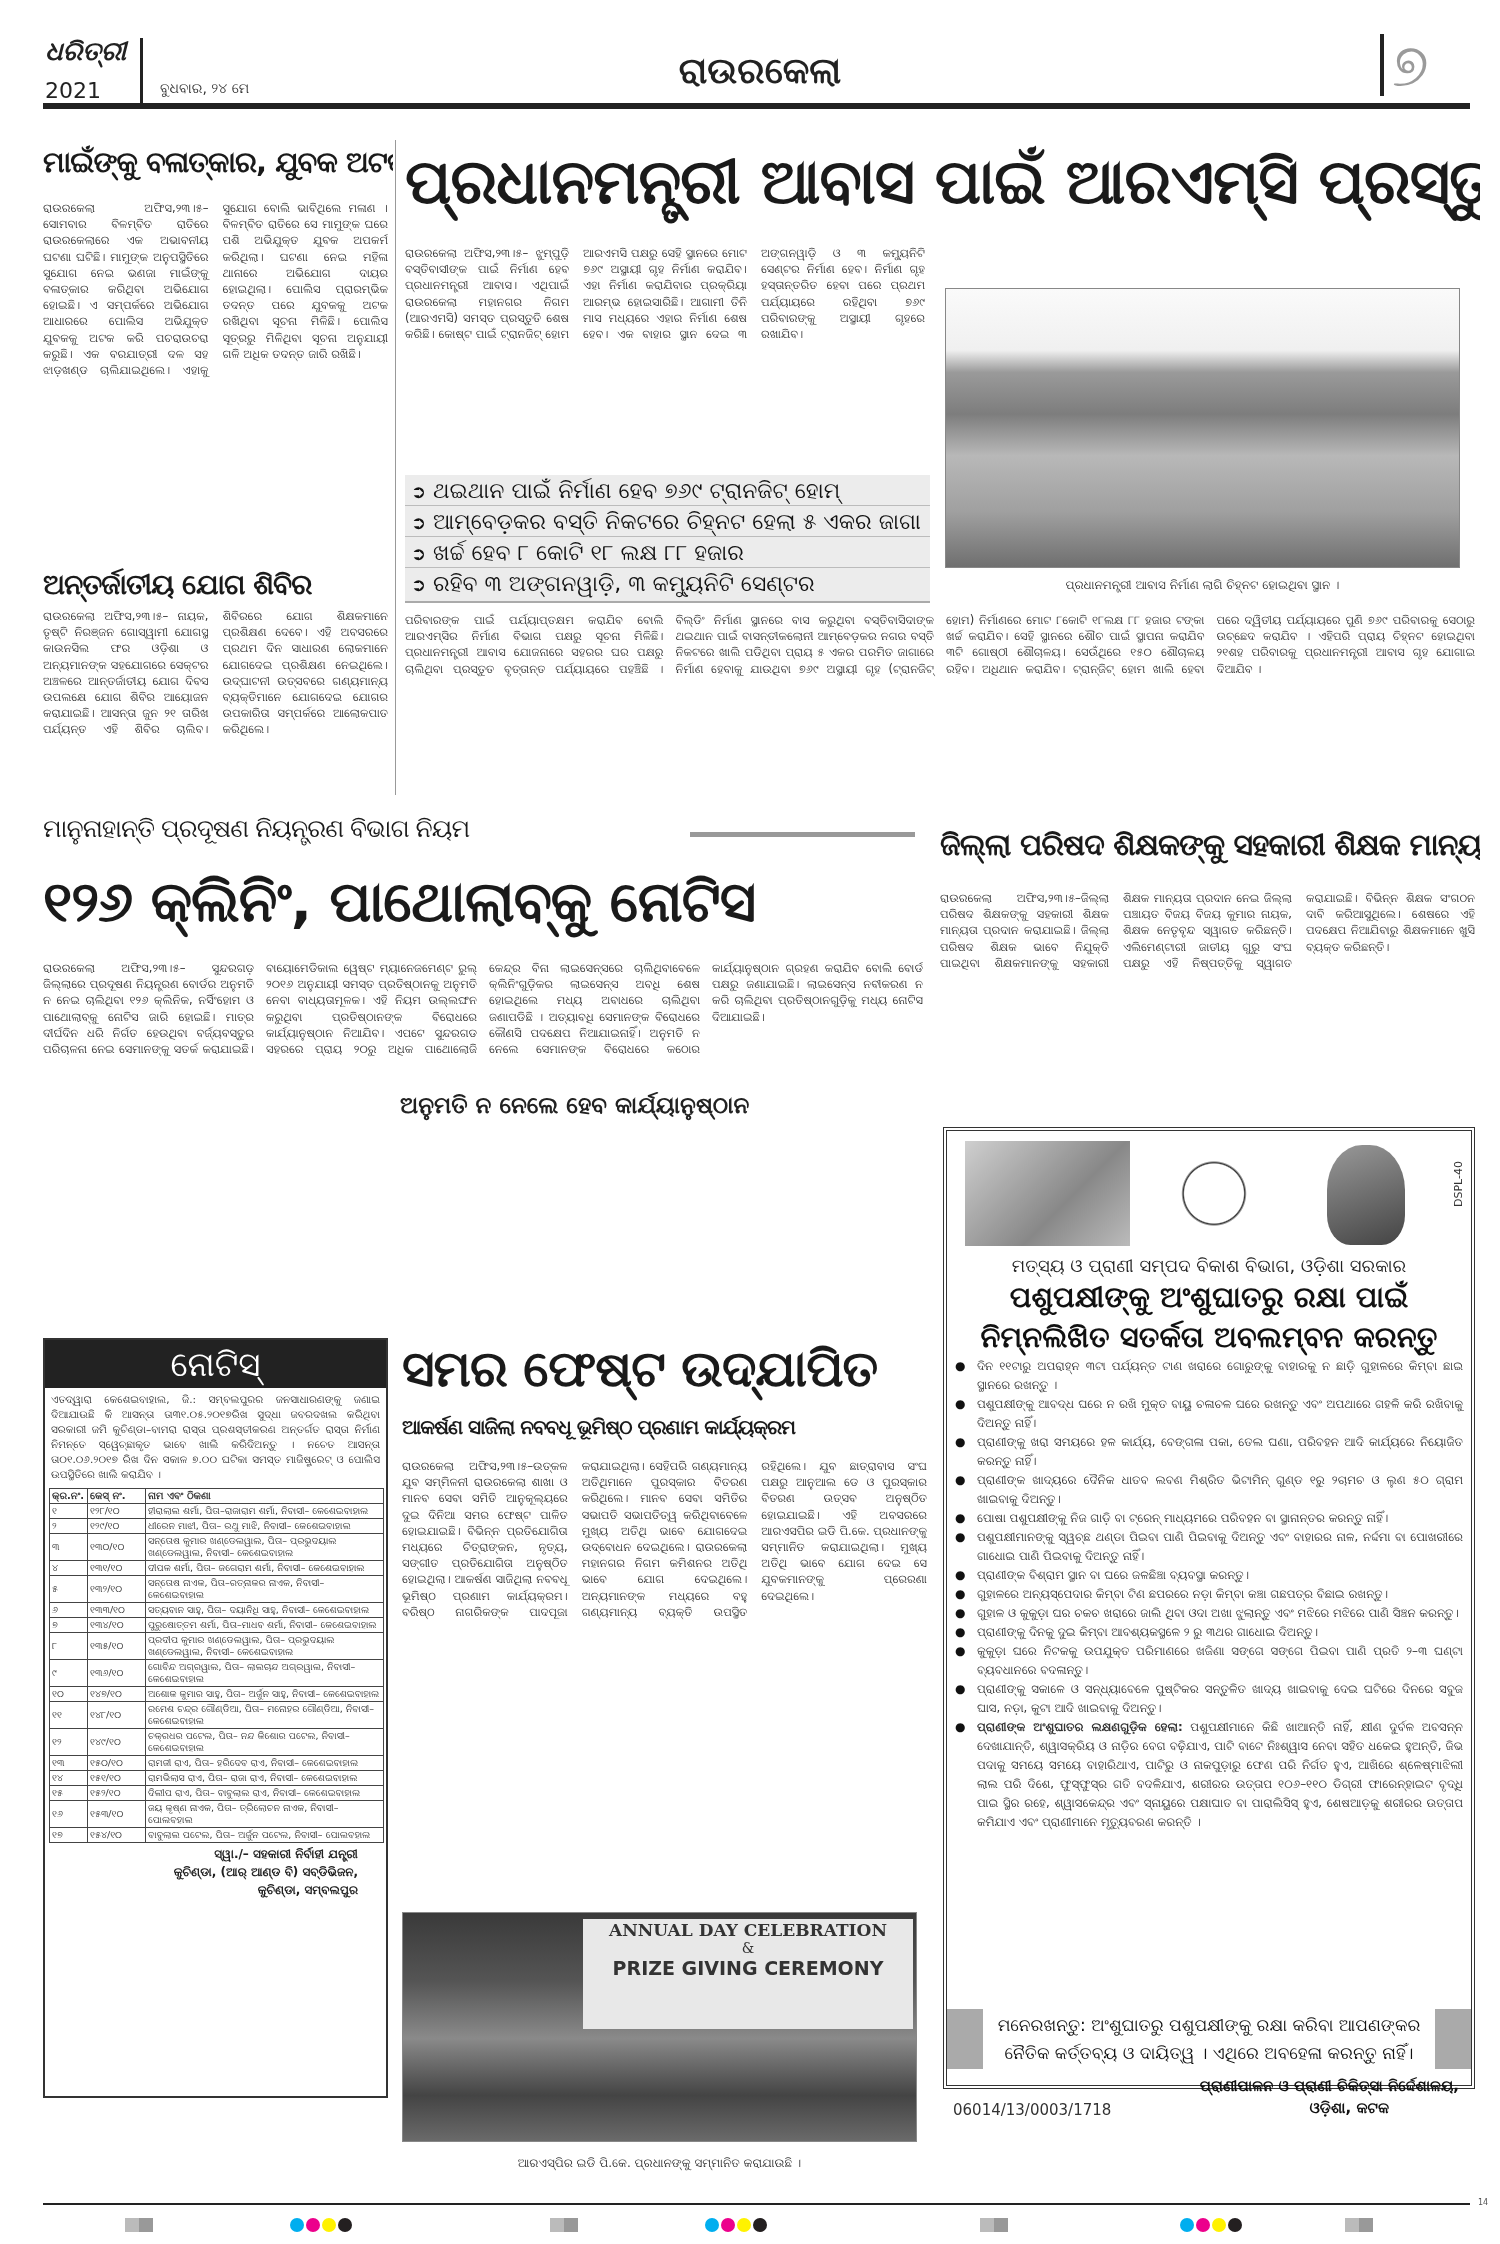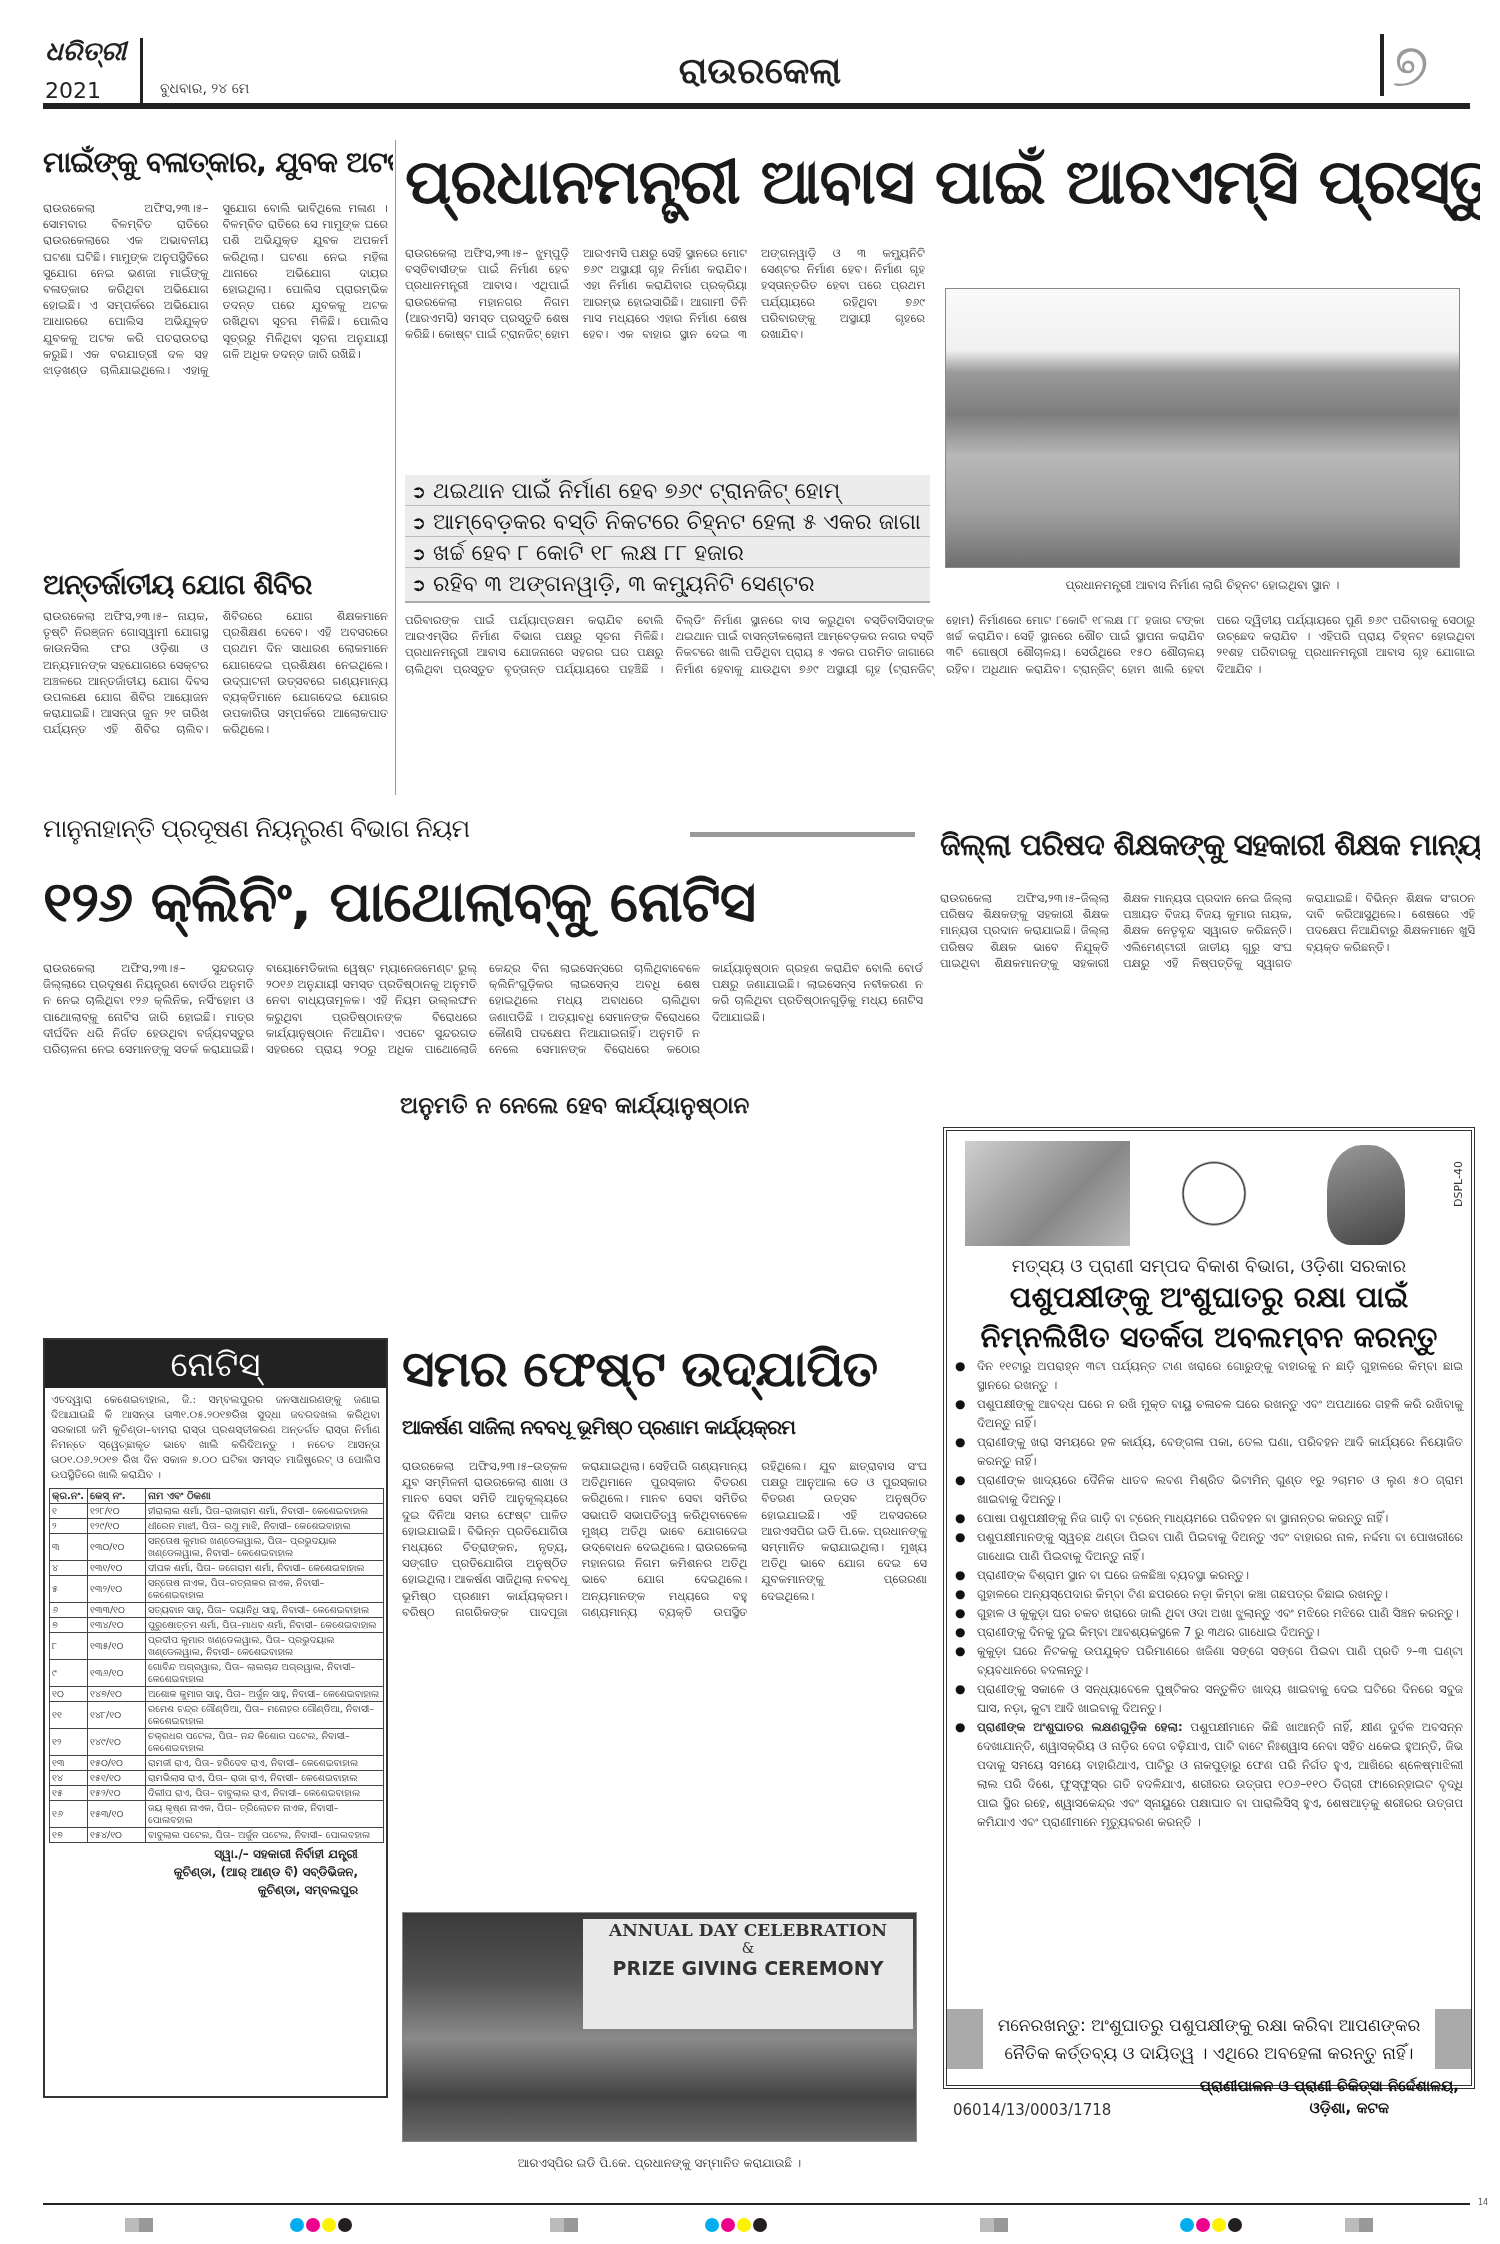--- a/index.html
+++ b/index.html
@@ -222,21 +222,21 @@
     <div id="ad-points">
         <div class="adli">ଦିନ ୧୧ଟାରୁ ଅପରାହ୍ନ ୩ଟା ପର୍ଯ୍ୟନ୍ତ ଟାଣ ଖରାରେ ଗୋରୁଙ୍କୁ ବାହାରକୁ ନ ଛାଡ଼ି ଗୁହାଳରେ କିମ୍ବା ଛାଇ ସ୍ଥାନରେ ରଖନ୍ତୁ ।</div>
         <div class="adli">ପଶୁପକ୍ଷୀଙ୍କୁ ଆବଦ୍ଧ ଘରେ ନ ରଖି ମୁକ୍ତ ବାୟୁ ଚଳାଚଳ ଘରେ ରଖନ୍ତୁ ଏବଂ ଅପଥାରେ ଗହଳି କରି ରଖିବାକୁ ଦିଅନ୍ତୁ ନାହିଁ।</div>
         <div class="adli">ପ୍ରାଣୀଙ୍କୁ ଖରା ସମୟରେ ହଳ କାର୍ଯ୍ୟ, ବେଙ୍ଗଳା ପକା, ତେଲ ଘଣା, ପରିବହନ ଆଦି କାର୍ଯ୍ୟରେ ନିୟୋଜିତ କରନ୍ତୁ ନାହିଁ।</div>
         <div class="adli">ପ୍ରାଣୀଙ୍କ ଖାଦ୍ୟରେ ଦୈନିକ ଧାତବ ଲବଣ ମିଶ୍ରିତ ଭିଟାମିନ୍ ଗୁଣ୍ଡ ୧ରୁ ୨ଚାମଚ ଓ ଲୁଣ ୫୦ ଗ୍ରାମ ଖାଇବାକୁ ଦିଅନ୍ତୁ।</div>
         <div class="adli">ପୋଷା ପଶୁପକ୍ଷୀଙ୍କୁ ନିଜ ଗାଡ଼ି ବା ଟ୍ରେନ୍ ମାଧ୍ୟମରେ ପରିବହନ ବା ସ୍ଥାନାନ୍ତର କରନ୍ତୁ ନାହିଁ।</div>
         <div class="adli">ପଶୁପକ୍ଷୀମାନଙ୍କୁ ସ୍ୱଚ୍ଛ ଥଣ୍ଡା ପିଇବା ପାଣି ପିଇବାକୁ ଦିଅନ୍ତୁ ଏବଂ ବାହାରର ନାଳ, ନର୍ଦ୍ଦମା ବା ପୋଖରୀରେ ଗାଧୋଇ ପାଣି ପିଇବାକୁ ଦିଅନ୍ତୁ ନାହିଁ।</div>
         <div class="adli">ପ୍ରାଣୀଙ୍କ ବିଶ୍ରାମ ସ୍ଥାନ ବା ଘରେ ଜଳଛିଞ୍ଚା ବ୍ୟବସ୍ଥା କରନ୍ତୁ।</div>
         <div class="adli">ଗୁହାଳରେ ଅନ୍ୟସ୍ପେଦାର କିମ୍ବା ଟିଣ ଛପରରେ ନଡ଼ା କିମ୍ବା କଞ୍ଚା ଗଛପତ୍ର ବିଛାଇ ରଖନ୍ତୁ।</div>
         <div class="adli">ଗୁହାଳ ଓ କୁକୁଡ଼ା ଘର ଚକଚ ଖରାରେ ଜାଲି ଥିବା ଓଦା ଅଖା ଝୁଲାନ୍ତୁ ଏବଂ ମଝିରେ ମଝିରେ ପାଣି ସିଞ୍ଚନ କରନ୍ତୁ।</div>
-        <div class="adli">ପ୍ରାଣୀଙ୍କୁ ଦିନକୁ ଦୁଇ କିମ୍ବା ଆବଶ୍ୟକସ୍ଥଳେ 7 ରୁ ୩ଥର ଗାଧୋଇ ଦିଅନ୍ତୁ।</div>
+        <div class="adli">ପ୍ରାଣୀଙ୍କୁ ଦିନକୁ ଦୁଇ କିମ୍ବା ଆବଶ୍ୟକସ୍ଥଳେ ୨ ରୁ ୩ଥର ଗାଧୋଇ ଦିଅନ୍ତୁ।</div>
         <div class="adli">କୁକୁଡ଼ା ଘରେ ନିଟକକୁ ଉପଯୁକ୍ତ ପରିମାଣରେ ଖଜିଣା ସଙ୍ଗେ ସଙ୍ଗେ ପିଇବା ପାଣି ପ୍ରତି ୨–୩ ଘଣ୍ଟା ବ୍ୟବଧାନରେ ବଦଳାନ୍ତୁ।</div>
         <div class="adli">ପ୍ରାଣୀଙ୍କୁ ସକାଳେ ଓ ସନ୍ଧ୍ୟାବେଳେ ପୁଷ୍ଟିକର ସନ୍ତୁଳିତ ଖାଦ୍ୟ ଖାଇବାକୁ ଦେଇ ଘଟିରେ ଦିନରେ ସବୁଜ ଘାସ, ନଡ଼ା, କୁଟା ଆଦି ଖାଇବାକୁ ଦିଅନ୍ତୁ।</div>
       </div>
     <div class="adli"><b>ପ୍ରାଣୀଙ୍କ ଅଂଶୁଘାତର ଲକ୍ଷଣଗୁଡ଼ିକ ହେଲା:</b> <span>ପଶୁପକ୍ଷୀମାନେ କିଛି ଖାଆନ୍ତି ନାହିଁ, କ୍ଷୀଣ ଦୁର୍ବଳ ଅବସନ୍ନ ଦେଖାଯାନ୍ତି, ଶ୍ୱାସକ୍ରିୟ ଓ ନାଡ଼ିର ବେଗ ବଢ଼ିଯାଏ, ପାଟି ବାଟେ ନିଃଶ୍ୱାସ ନେବା ସହିତ ଧକେଇ ହୁଅନ୍ତି, ଜିଭ ପଦାକୁ ସମୟେ ସମୟେ ବାହାରିଥାଏ, ପାଟିରୁ ଓ ନାକପୁଡ଼ାରୁ ଫେଣ ପରି ନିର୍ଗତ ହୁଏ, ଆଖିରେ ଶ୍ଳେଷ୍ମାଝିଲୀ ଲାଲ ପରି ଦିଶେ, ଫୁସ୍‌ଫୁସ୍‌ର ଗତି ବଦଳିଯାଏ, ଶରୀରର ଉତ୍ତାପ ୧୦୬–୧୧୦ ଡିଗ୍ରୀ ଫାରେନ୍‌ହାଇଟ ବୃଦ୍ଧି ପାଇ ସ୍ଥିର ରହେ, ଶ୍ୱାସକେନ୍ଦ୍ର ଏବଂ ସ୍ନାୟୁରେ ପକ୍ଷାଘାତ ବା ପାରାଲିସିସ୍ ହୁଏ, ଶେଷଆଡ଼କୁ ଶରୀରର ଉତ୍ତାପ କମିଯାଏ ଏବଂ ପ୍ରାଣୀମାନେ ମୃତ୍ୟୁବରଣ କରନ୍ତି ।</span></div>
   </div>
   <div id="ad-remember">
     <div>
       <span>ମନେରଖନ୍ତୁ: ଅଂଶୁଘାତରୁ ପଶୁପକ୍ଷୀଙ୍କୁ ରକ୍ଷା କରିବା ଆପଣଙ୍କର</span><br>
       <span>ନୈତିକ କର୍ତ୍ତବ୍ୟ ଓ ଦାୟିତ୍ୱ । ଏଥିରେ ଅବହେଳା କରନ୍ତୁ ନାହିଁ।</span>
     </div>

